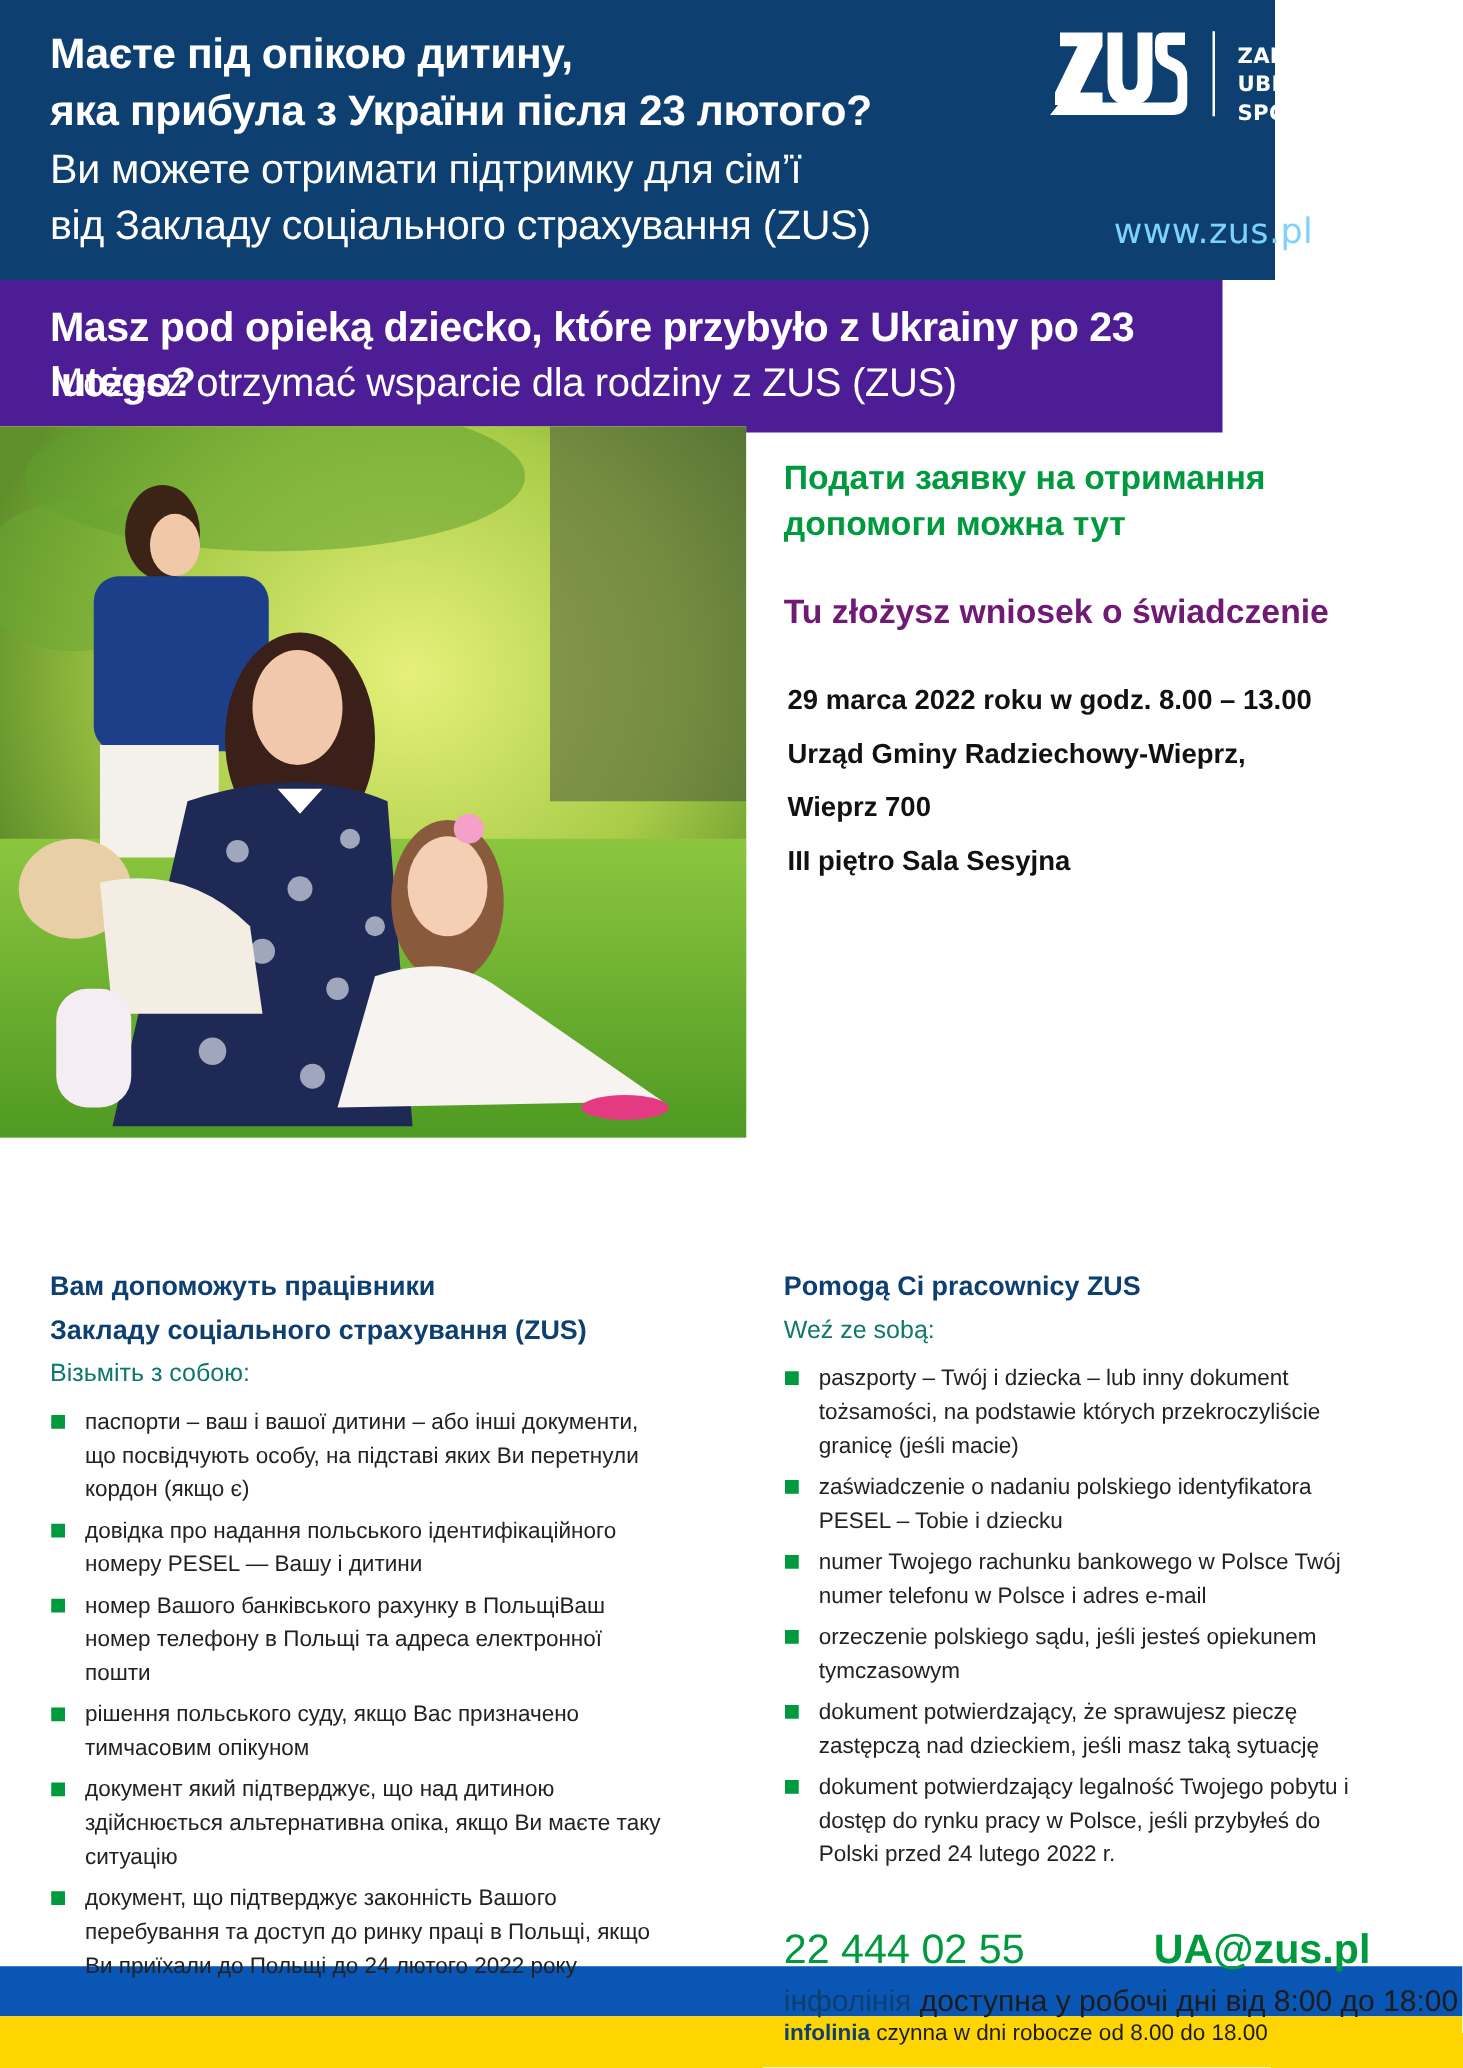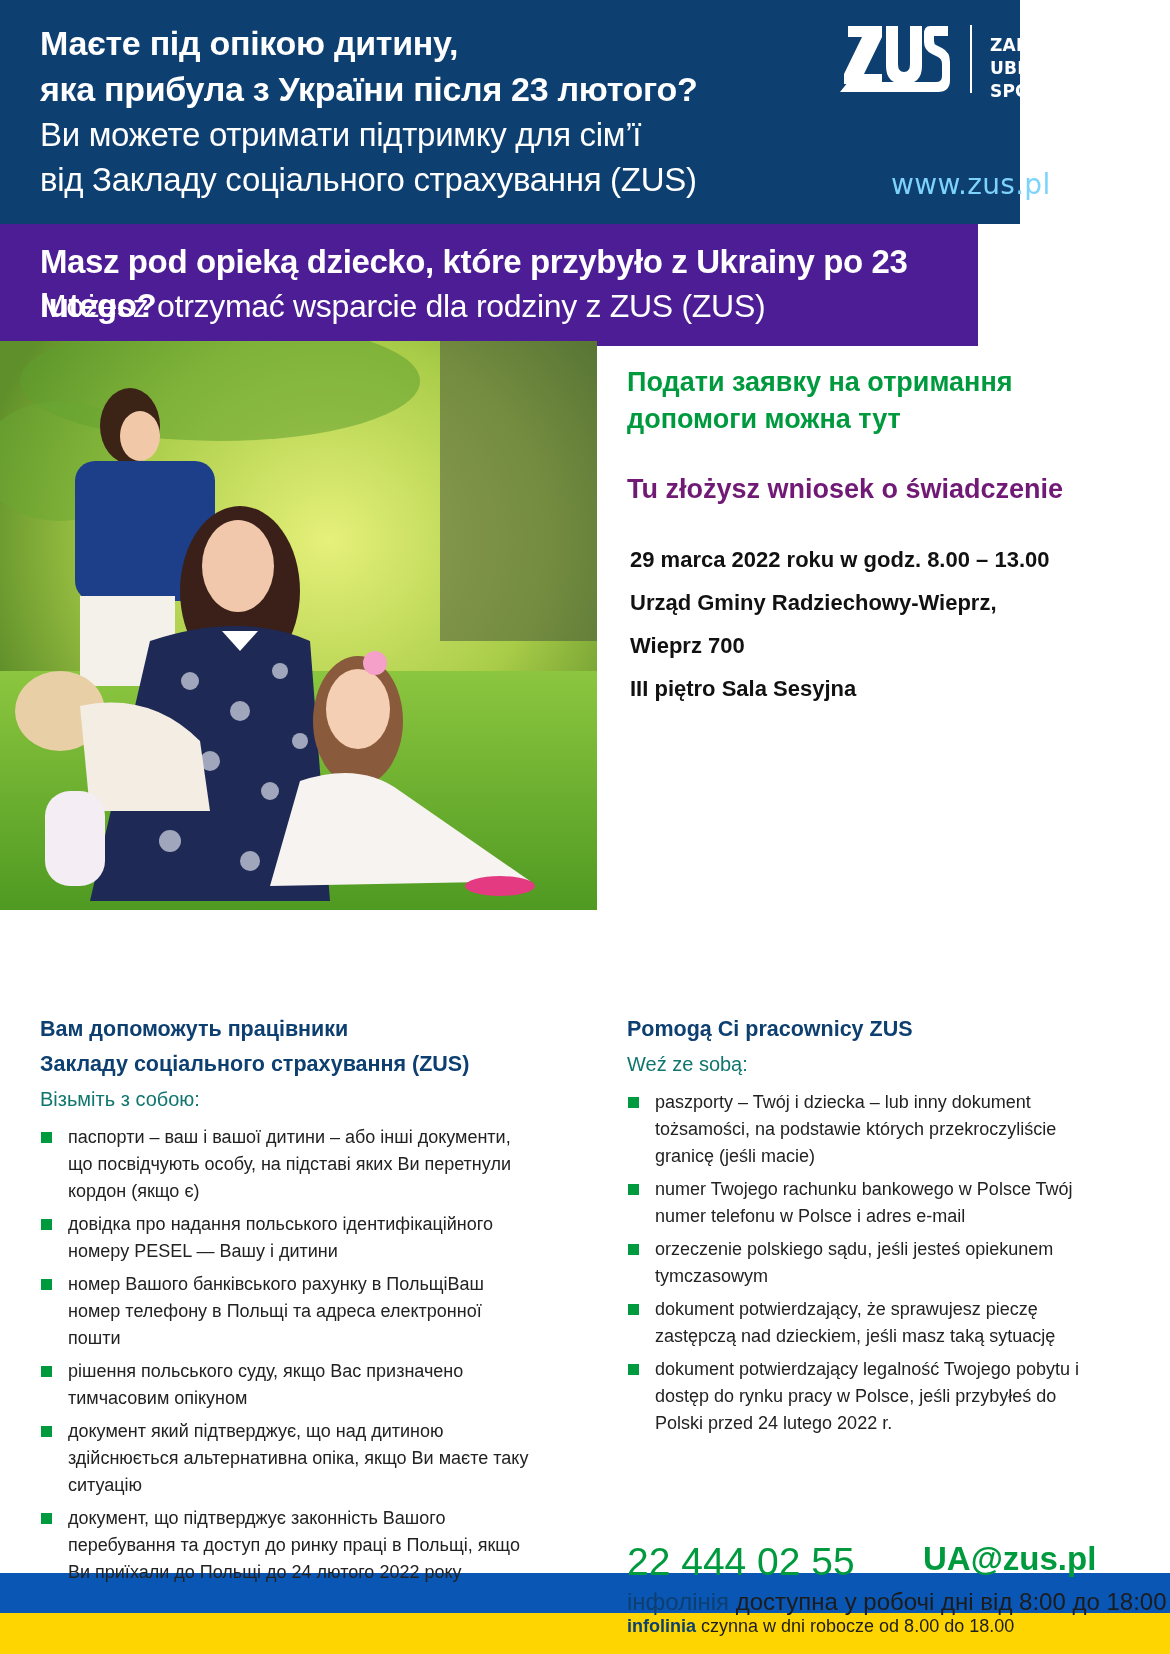--- a/index.html
+++ b/index.html
@@ -90,21 +90,21 @@
 
   
   .flag-blue { position: absolute; left: 0; top: 1573px; width: 1170px; height: 40px; background: #0a56b5; }
   .flag-yellow { position: absolute; left: 0; top: 1613px; width: 1170px; height: 41px; background: #fed500; }
   
   .col.left { z-index: 2; }
   .contact { z-index: 2; }
 
   .contact { position: absolute; left: 627px; top: 1540px; width: 520px; }
   .contact .phone {
-    position: absolute; left: 0; top: 0; color: #009a3e; font-size: 39px; font-weight: 400; letter-spacing: 0px;
+    position: absolute; left: 0; top: 0; color: #009a3e; font-size: 33px; font-weight: 400; letter-spacing: 0px;
   }
   .contact .email {
     position: absolute; left: 296px; top: 0; color: #009a3e; font-size: 33px; font-weight: 700;
   }
   .contact .ua-line {
     position: absolute; left: 0; top: 48px; font-size: 24px; color: #1c1c1c; white-space: nowrap;
   }
   .contact .ua-line .kw { color: #0d3f70; }
   .contact .pl-line {
     position: absolute; left: 0; top: 76px; font-size: 18px; color: #1c1c1c; white-space: nowrap;
@@ -227,21 +227,21 @@
     <li><span class="bullet"></span><span>документ який підтверджує, що над дитиною здійснюється альтернативна опіка, якщо Ви маєте таку ситуацію</span></li>
     <li><span class="bullet"></span><span>документ, що підтверджує законність Вашого перебування та доступ до ринку праці в Польщі, якщо Ви приїхали до Польщі до 24 лютого 2022 року</span></li>
   </ul>
 </section>
 
 <section class="col right">
   <span class="col-title">Pomogą Ci pracownicy ZUS</span>
   <span class="col-sub">Weź ze sobą:</span>
   <ul>
     <li><span class="bullet"></span><span>paszporty – Twój i dziecka – lub inny dokument tożsamości, na podstawie których przekroczyliście granicę (jeśli macie)</span></li>
-    <li><span class="bullet"></span></li>
+    <li><span class="bullet"></span><span>zaświadczenie o nadaniu polskiego identyfikatora PESEL – Tobie i dziecku</span></li>
     <li><span class="bullet"></span><span>numer Twojego rachunku bankowego w Polsce Twój numer telefonu w Polsce i adres e-mail</span></li>
     <li><span class="bullet"></span><span>orzeczenie polskiego sądu, jeśli jesteś opiekunem tymczasowym</span></li>
     <li><span class="bullet"></span><span>dokument potwierdzający, że sprawujesz pieczę zastępczą nad dzieckiem, jeśli masz taką sytuację</span></li>
     <li><span class="bullet"></span><span>dokument potwierdzający legalność Twojego pobytu i dostęp do rynku pracy w Polsce, jeśli przybyłeś do Polski przed 24 lutego 2022 r.</span></li>
   </ul>
 </section>
 
 <section class="contact">
   <div class="phone">22 444 02 55</div>
   <div class="email">UA@zus.pl</div>

